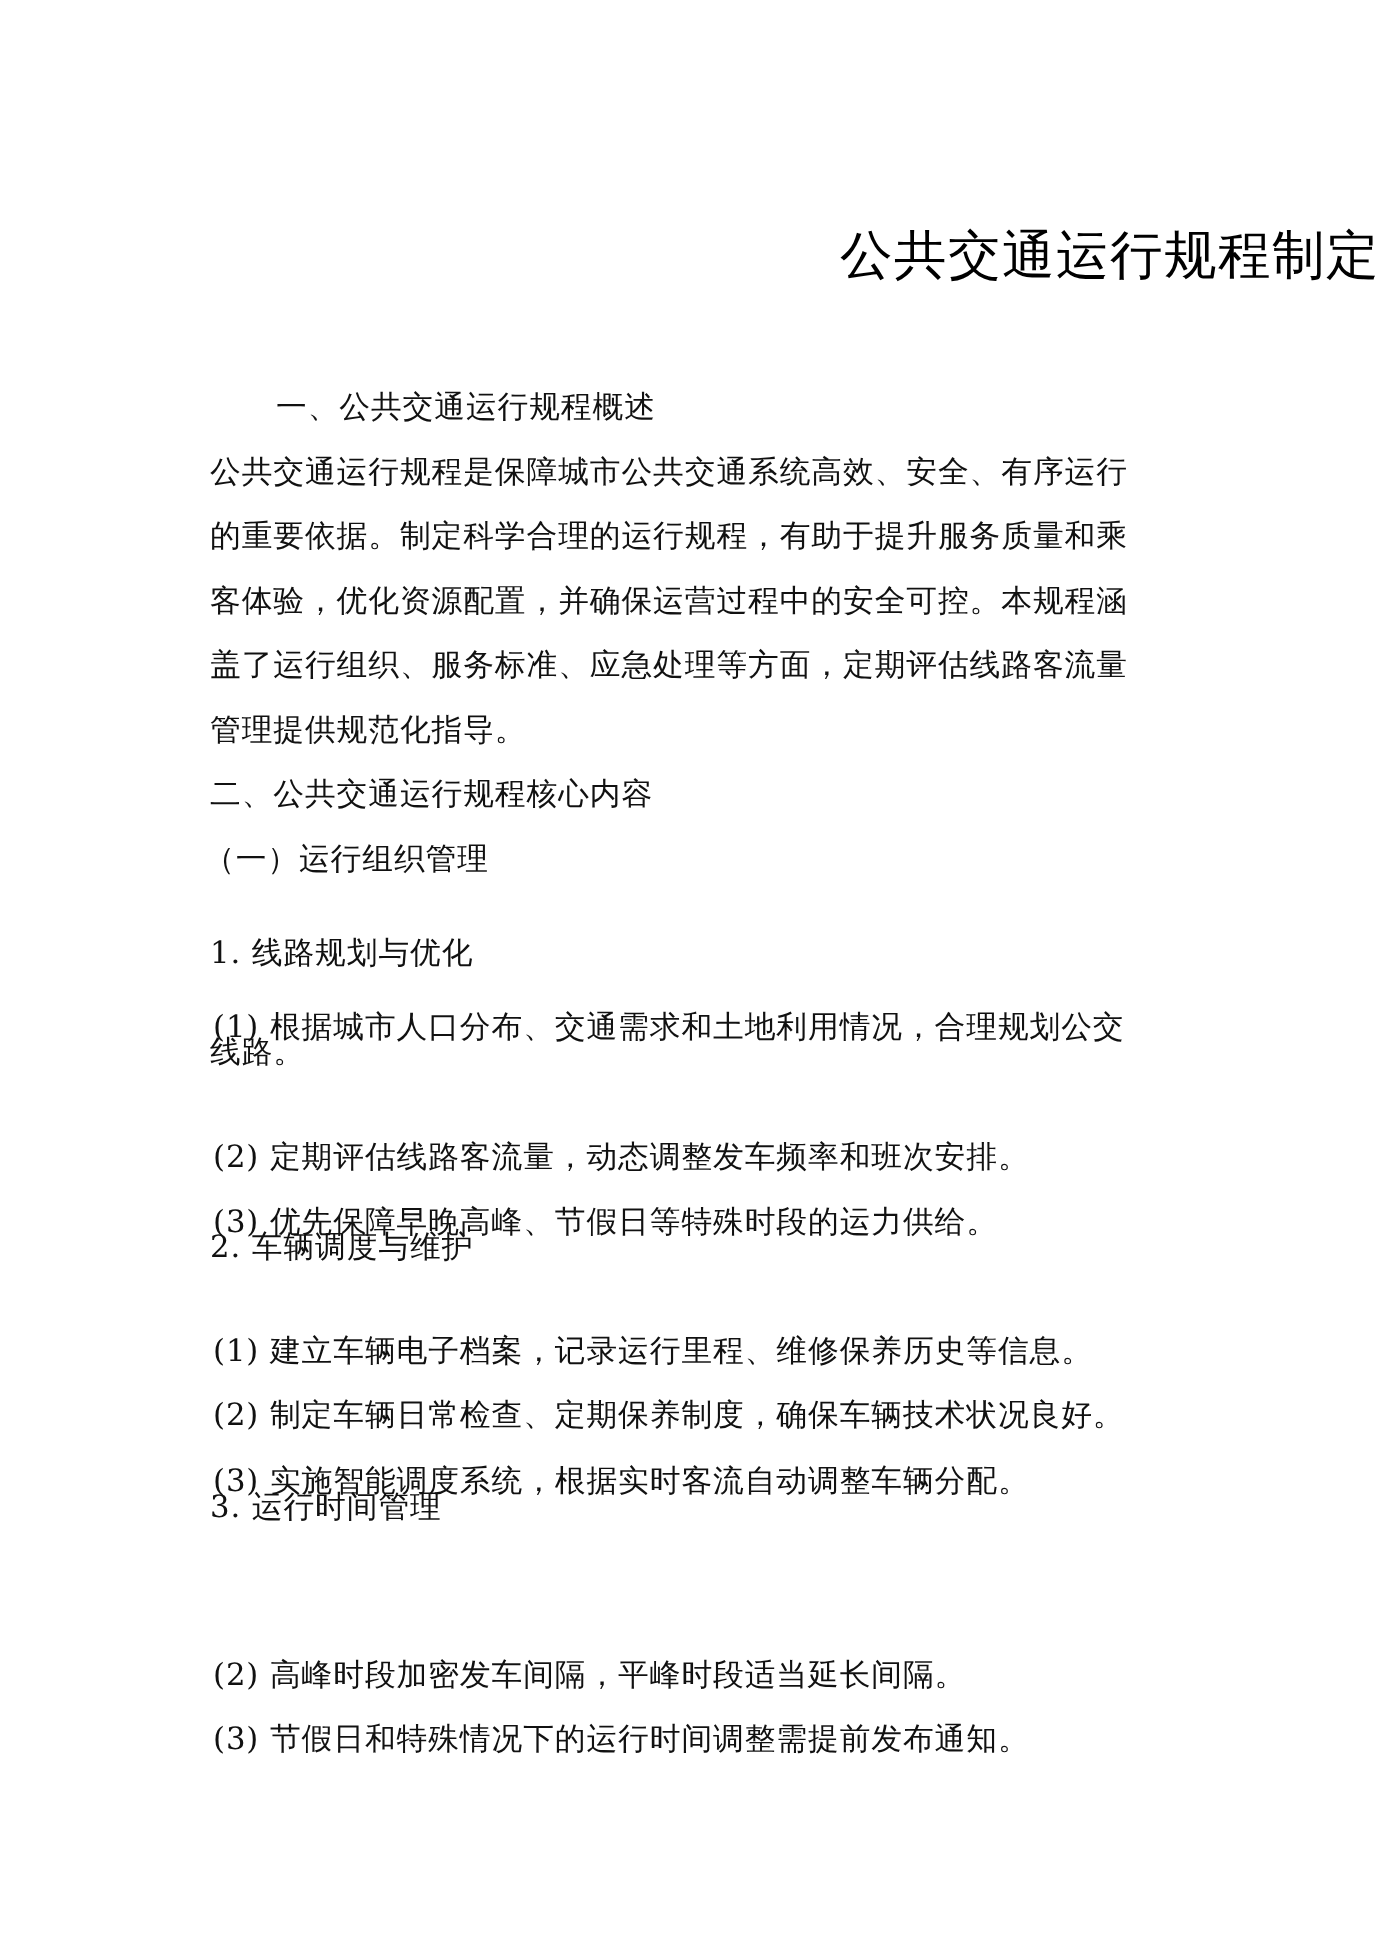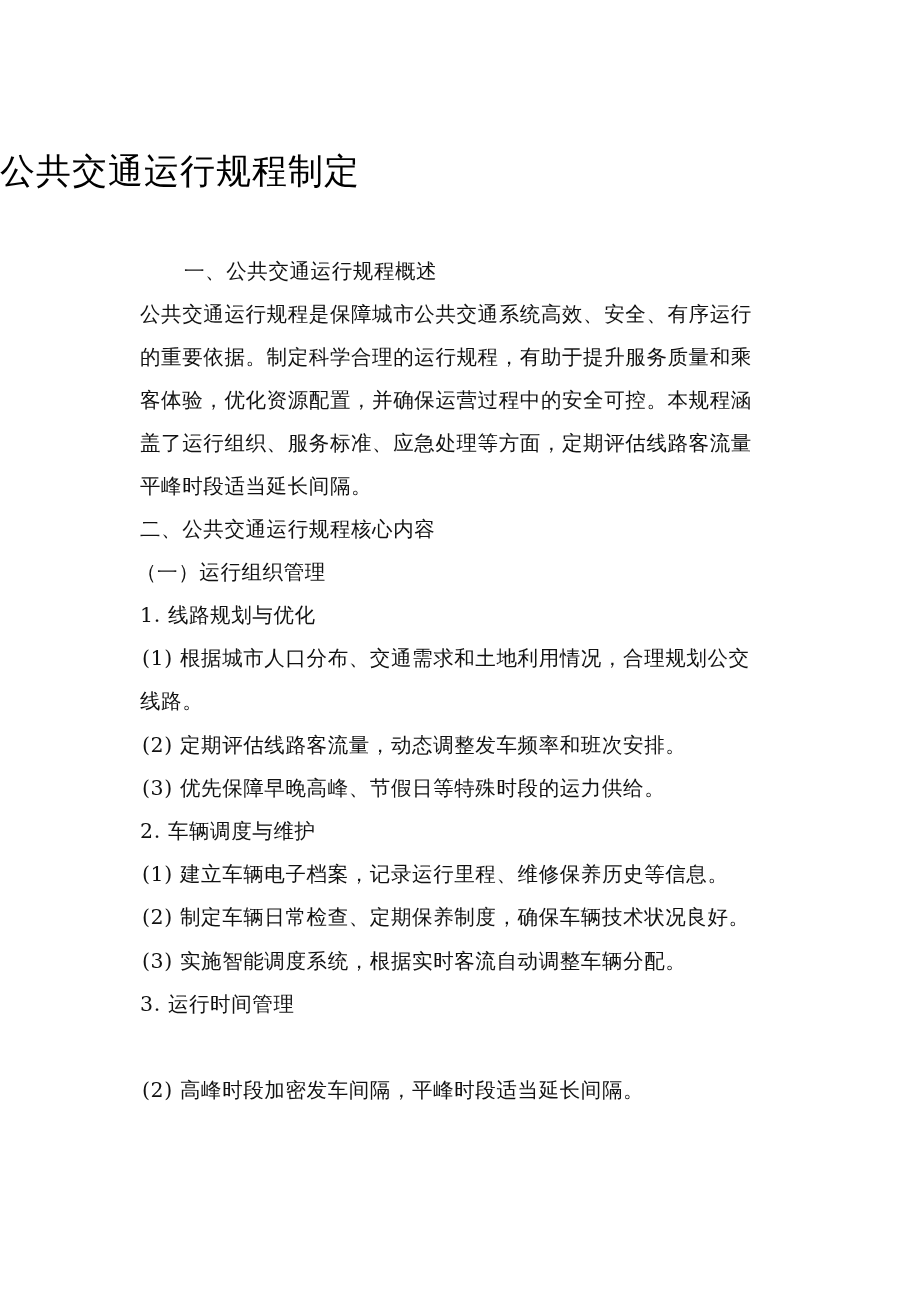--- a/index.html
+++ b/index.html
@@ -19,61 +19,62 @@
     position: absolute;
     left: 0; top: 0;
     width: 920px; height: 1302px;
     background: #ffffff;
   }
   .title {
     position: absolute;
     left: 0;
     width: 920px;
     top: 146px;
-    text-align: left;
+    text-align: right;
     font-family: "DejaVu Sans", "Liberation Sans", sans-serif;
     font-size: 35px;
     line-height: 50px;
     letter-spacing: 1px;
     color: #000;
   }
   .line {
     position: absolute;
     left: 140px;
     font-size: 20.5px;
     line-height: 30px;
     white-space: nowrap;
     color: #111;
     letter-spacing: 0.6px;
   }
   .line.indent { left: 184px; }
-  .line.paren { left: 142px; }
+  .line.paren { left: 142px; margin-top: 26px; }
 </style>
 </head>
 <body>
 
 <div class="page">
   <div class="title">公共交通运行规程制定</div>
 
   <div class="line" style="top:299px">公共交通运行规程是保障城市公共交通系统高效、安全、有序运行</div>
   <div class="line indent" style="top:256px">一、公共交通运行规程概述</div>
   <div class="line" style="top:385px">客体验，优化资源配置，并确保运营过程中的安全可控。本规程涵</div>
   <div class="line" style="top:342px">的重要依据。制定科学合理的运行规程，有助于提升服务质量和乘</div>
   <div class="line" style="top:428px">盖了运行组织、服务标准、应急处理等方面，定期评估线路客流量</div>
-  <div class="line" style="top:471px">平峰时段适当延长间隔。</div>
+  <div class="line" style="top:471px">管理提供规范化指导。</div>
 
   <div class="line" style="top:514px">二、公共交通运行规程核心内容</div>
   <div class="line" style="top:557px; left:136px">（一）运行组织管理</div>
 
-  <div class="line" style="top:600px">1. 线路规划与优化</div>
+  <div class="line" style="top:620px">1. 线路规划与优化</div>
   <div class="line paren" style="top:643px">(1) 根据城市人口分布、交通需求和土地利用情况，合理规划公交</div>
   <div class="line" style="top:686px">线路。</div>
   <div class="line paren" style="top:730px">(2) 定期评估线路客流量，动态调整发车频率和班次安排。</div>
   <div class="line paren" style="top:773px">(3) 优先保障早晚高峰、节假日等特殊时段的运力供给。</div>
 
   <div class="line" style="top:816px">2. 车辆调度与维护</div>
   <div class="line paren" style="top:859px">(1) 建立车辆电子档案，记录运行里程、维修保养历史等信息。</div>
   <div class="line paren" style="top:902px">(2) 制定车辆日常检查、定期保养制度，确保车辆技术状况良好。</div>
   <div class="line paren" style="top:946px">(3) 实施智能调度系统，根据实时客流自动调整车辆分配。</div>
 
   <div class="line" style="top:989px">3. 运行时间管理</div>
   <div class="line paren" style="top:1075px">(2) 高峰时段加密发车间隔，平峰时段适当延长间隔。</div>
+  <div class="line paren" style="top:1118px">(3) 节假日和特殊情况下的运行时间调整需提前发布通知。</div>
 </div>
 
 </body></html>

